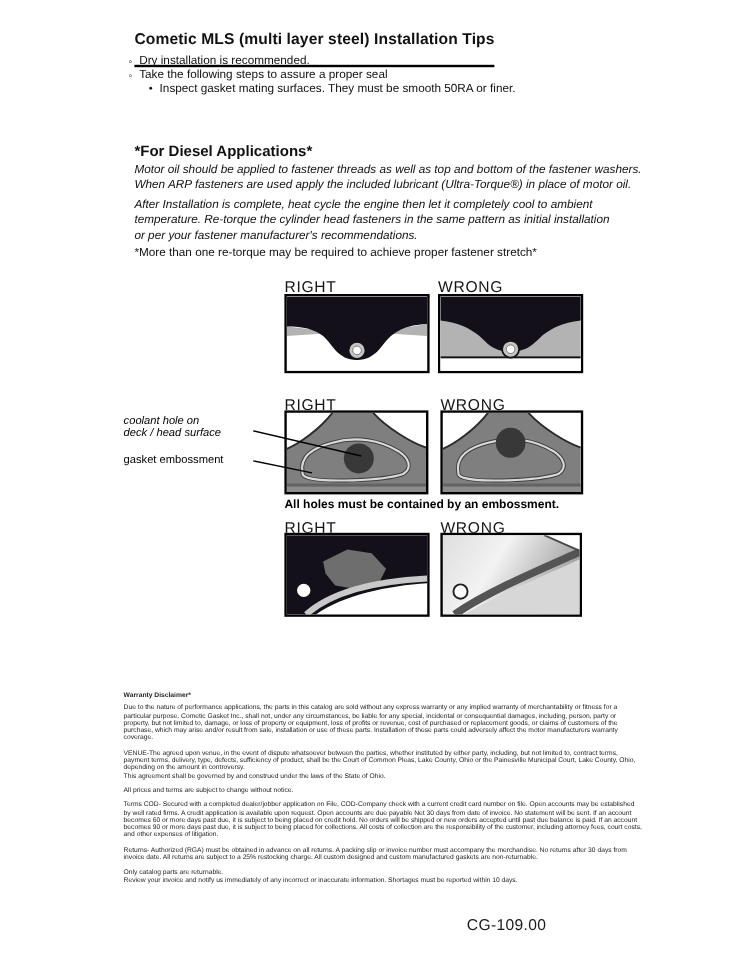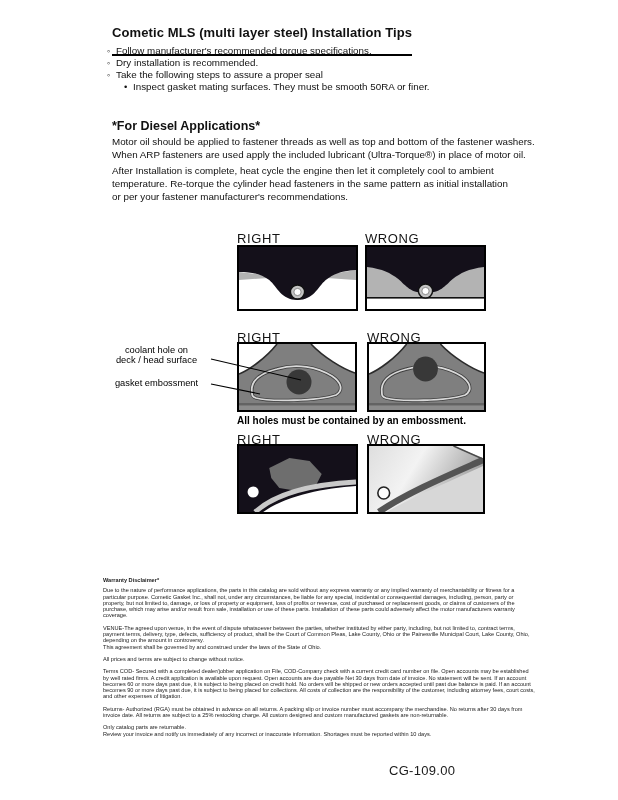--- a/index.html
+++ b/index.html
@@ -1,73 +1,73 @@
 <!DOCTYPE html>
 <html><head>
 <meta charset="utf-8">
 <style>
   html,body{margin:0;padding:0;background:#ffffff;}
   .page{
     position:relative;width:618px;height:800px;background:#ffffff;overflow:hidden;
     font-family:"Liberation Sans",sans-serif;color:#111;
   }
   .abs{position:absolute;margin:0;}
-  .pre{white-space:pre-line;}
+  .pre{white-space:pre-line;font-style:italic;}
 
   .title{
     left:112px;top:25px;font-size:13px;font-weight:bold;
     border-bottom:2px solid #000;padding-bottom:14px;letter-spacing:.1px;
   }
 
   .bullets{left:107px;top:45px;font-size:9.8px;line-height:12px;width:480px;}
   .b-row{position:relative;padding-left:9px;}
   .b-row.lvl1::before{content:"◦";position:absolute;left:0;top:0;font-size:9px;}
   .b-row.lvl2{margin-left:17px;}
   .b-row.lvl2::before{content:"•";position:absolute;left:0;top:0;font-size:9.5px;}
 
   .diesel-head{left:112px;top:119px;font-size:12.5px;font-weight:bold;}
   .body-p{left:112px;font-size:9.8px;line-height:13px;width:470px;}
 
   .dlabel{font-size:13px;letter-spacing:.6px;text-align:left;color:#141414;}
   .panel{border:2px solid #000;background:#fff;}
   .panel svg{display:block;width:100%;height:100%;}
   .caption{font-size:10px;font-weight:bold;line-height:11px;color:#000;}
 
-  .side-label{font-size:9.3px;line-height:9.5px;text-align:center;color:#000;}
+  .side-label{font-size:9.3px;line-height:9.5px;text-align:left;color:#000;}
 
   .disclaimer{left:103px;top:577px;width:432px;font-size:5.6px;line-height:6.3px;color:#1c1c1c;}
   .disclaimer .d-title{font-weight:bold;margin:0 0 4px 0;}
   .disclaimer p{margin:0 0 6px 0;}
   .disclaimer p.tight{margin-bottom:0;}
 
   .pagenum{left:389px;top:763px;font-size:13px;color:#1a1a1a;letter-spacing:.3px;}
 
   .overlay{pointer-events:none;z-index:6;}
   .z1{z-index:1;}
 </style>
 </head>
 <body>
 
 <div class="page">
 
   <h1 class="abs title">Cometic MLS (multi layer steel) Installation Tips</h1>
 
   <div class="abs bullets">
-    <div class="b-row lvl1"><span>Follow manufacturer's recommended torque specifications.</span></div>
     <div class="b-row lvl1"><span>Dry installation is recommended.</span></div>
     <div class="b-row lvl1"><span>Take the following steps to assure a proper seal</span></div>
     <div class="b-row lvl2"><span>Inspect gasket mating surfaces.  They must be smooth 50RA or finer.</span></div>
   </div>
 
   <h2 class="abs diesel-head">*For Diesel Applications*</h2>
   <p class="abs body-p pre" style="top:135px;">Motor oil should be applied to fastener threads as well as top and bottom of the fastener washers.
 When ARP fasteners are used apply the included lubricant (Ultra-Torque®) in place of motor oil.</p>
   <p class="abs body-p pre" style="top:164px;">After Installation is complete, heat cycle the engine then let it completely cool to ambient
 temperature. Re-torque the cylinder head fasteners in the same pattern as initial installation
 or per your fastener manufacturer's recommendations.</p>
+  <p class="abs body-p" style="top:204px;">*More than one re-torque may be required to achieve proper fastener stretch*</p>
 
   <div class="abs dlabel" style="left:237px;top:231px;width:121px;">RIGHT</div>
   <div class="abs dlabel" style="left:365px;top:231px;width:120px;">WRONG</div>
 
   <div class="abs panel z1" style="left:237px;top:245px;width:117px;height:62px;">
     <svg viewBox="0 0 116 62" preserveAspectRatio="none">
       <rect width="116" height="62" fill="#ffffff"></rect>
       <polygon points="0,25 44,30 0,33" fill="#b3b3b3"></polygon>
       <polygon points="116,23 72,30 116,33" fill="#b3b3b3"></polygon>
       <path d="M0,0 H116 V23 C100,24 94,27 86,33 C78,40 74,53 58,53 C42,53 38,40 30,33 C22,27 14,25 0,25 Z" fill="#14101a"></path>

